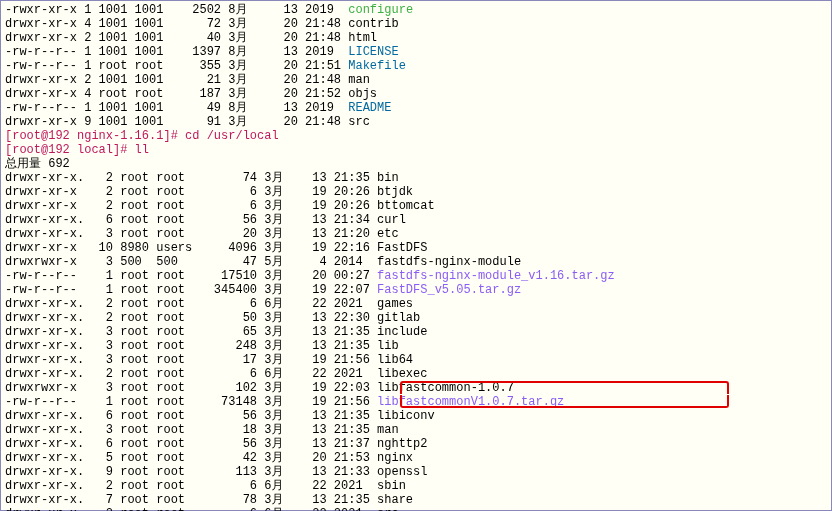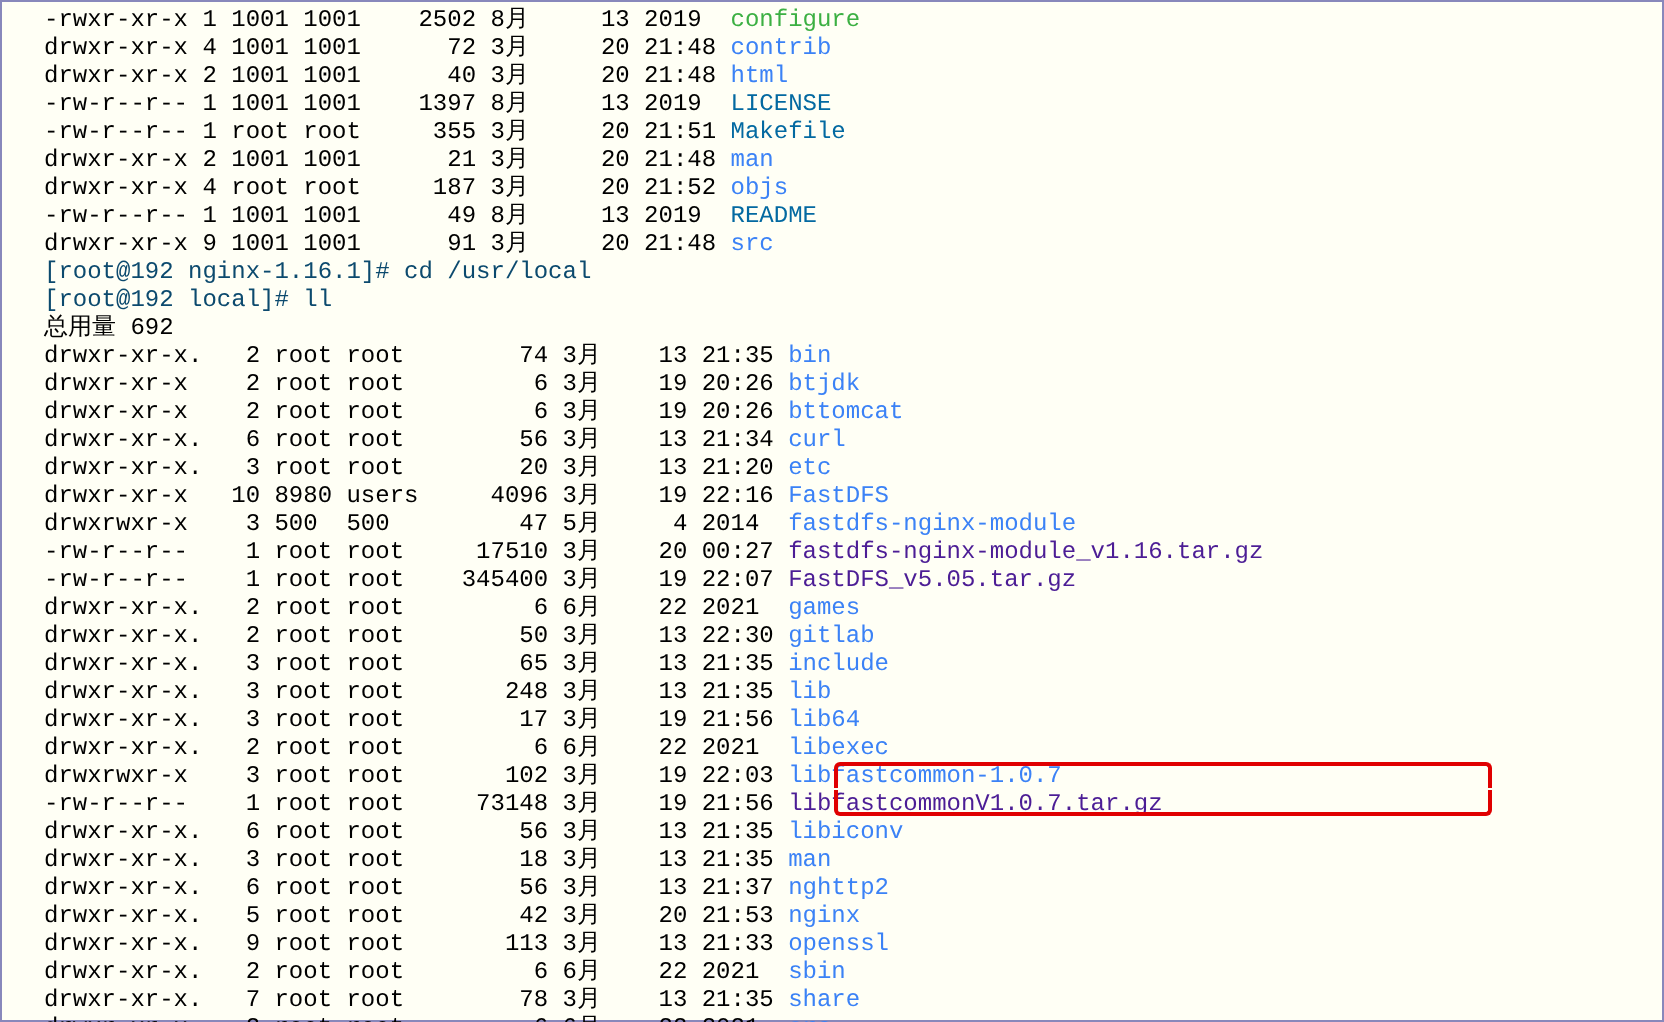--- a/index.html
+++ b/index.html
@@ -1,22 +1,22 @@
 <!DOCTYPE html>
 <html><head>
 <meta charset="utf-8">
 <style>
   html,body{margin:0;padding:0;background:#fffff5;font-family:"Courier New",monospace;font-size:12px;line-height:14px;color:#000;width:832px;height:511px;overflow:hidden}
-  .term{padding:2px 21px;white-space:pre;border:1px solid #88b;box-sizing:border-box;width:832px;height:511px}
+  .term{padding:2px 4px;white-space:pre;border:1px solid #88b;box-sizing:border-box;width:832px;height:511px}
   .row{display:block}
   .fname{color:#0369a1}
-  .dir{color:#3b82f6}
+  .dir{color:#000000}
   .exec{color:#3cb043}
-  .arch{color:#4c1d95}
-  .prompt{color:#0c4a6e}
+  .arch{color:#8b5cf6}
+  .prompt{color:#be185d}
   .hl{position:relative}
   .box{position:absolute;border:2px solid #e00000;border-radius:3px}
   .box1{top:0;left:395px;width:325px;height:11px;border-bottom:none;border-bottom-left-radius:0;border-bottom-right-radius:0}
   .box2{top:0;left:395px;width:325px;height:11px;border-top:none;border-top-left-radius:0;border-top-right-radius:0}
 </style>
 </head>
 <body>
 
 <div class="term" id="term"><div class="row"><span>-rwxr-xr-x 1 1001 1001    2502 8月     13 2019  </span><span class="exec">configure</span></div><div class="row"><span>drwxr-xr-x 4 1001 1001      72 3月     20 21:48 </span><span class="dir">contrib</span></div><div class="row"><span>drwxr-xr-x 2 1001 1001      40 3月     20 21:48 </span><span class="dir">html</span></div><div class="row"><span>-rw-r--r-- 1 1001 1001    1397 8月     13 2019  </span><span class="fname">LICENSE</span></div><div class="row"><span>-rw-r--r-- 1 root root     355 3月     20 21:51 </span><span class="fname">Makefile</span></div><div class="row"><span>drwxr-xr-x 2 1001 1001      21 3月     20 21:48 </span><span class="dir">man</span></div><div class="row"><span>drwxr-xr-x 4 root root     187 3月     20 21:52 </span><span class="dir">objs</span></div><div class="row"><span>-rw-r--r-- 1 1001 1001      49 8月     13 2019  </span><span class="fname">README</span></div><div class="row"><span>drwxr-xr-x 9 1001 1001      91 3月     20 21:48 </span><span class="dir">src</span></div><div class="row prompt">[root@192 nginx-1.16.1]# cd /usr/local</div><div class="row prompt">[root@192 local]# ll</div><div class="row">总用量 692</div><div class="row"><span>drwxr-xr-x.   2 root root        74 3月    13 21:35 </span><span class="dir">bin</span></div><div class="row"><span>drwxr-xr-x    2 root root         6 3月    19 20:26 </span><span class="dir">btjdk</span></div><div class="row"><span>drwxr-xr-x    2 root root         6 3月    19 20:26 </span><span class="dir">bttomcat</span></div><div class="row"><span>drwxr-xr-x.   6 root root        56 3月    13 21:34 </span><span class="dir">curl</span></div><div class="row"><span>drwxr-xr-x.   3 root root        20 3月    13 21:20 </span><span class="dir">etc</span></div><div class="row"><span>drwxr-xr-x   10 8980 users     4096 3月    19 22:16 </span><span class="dir">FastDFS</span></div><div class="row"><span>drwxrwxr-x    3 500  500         47 5月     4 2014  </span><span class="dir">fastdfs-nginx-module</span></div><div class="row"><span>-rw-r--r--    1 root root     17510 3月    20 00:27 </span><span class="arch">fastdfs-nginx-module_v1.16.tar.gz</span></div><div class="row"><span>-rw-r--r--    1 root root    345400 3月    19 22:07 </span><span class="arch">FastDFS_v5.05.tar.gz</span></div><div class="row"><span>drwxr-xr-x.   2 root root         6 6月    22 2021  </span><span class="dir">games</span></div><div class="row"><span>drwxr-xr-x.   2 root root        50 3月    13 22:30 </span><span class="dir">gitlab</span></div><div class="row"><span>drwxr-xr-x.   3 root root        65 3月    13 21:35 </span><span class="dir">include</span></div><div class="row"><span>drwxr-xr-x.   3 root root       248 3月    13 21:35 </span><span class="dir">lib</span></div><div class="row"><span>drwxr-xr-x.   3 root root        17 3月    19 21:56 </span><span class="dir">lib64</span></div><div class="row"><span>drwxr-xr-x.   2 root root         6 6月    22 2021  </span><span class="dir">libexec</span></div><div class="row hl"><div class="box box1"></div><span>drwxrwxr-x    3 root root       102 3月    19 22:03 </span><span class="dir">libfastcommon-1.0.7</span></div><div class="row hl"><div class="box box2"></div><span>-rw-r--r--    1 root root     73148 3月    19 21:56 </span><span class="arch">libfastcommonV1.0.7.tar.gz</span></div><div class="row"><span>drwxr-xr-x.   6 root root        56 3月    13 21:35 </span><span class="dir">libiconv</span></div><div class="row"><span>drwxr-xr-x.   3 root root        18 3月    13 21:35 </span><span class="dir">man</span></div><div class="row"><span>drwxr-xr-x.   6 root root        56 3月    13 21:37 </span><span class="dir">nghttp2</span></div><div class="row"><span>drwxr-xr-x.   5 root root        42 3月    20 21:53 </span><span class="dir">nginx</span></div><div class="row"><span>drwxr-xr-x.   9 root root       113 3月    13 21:33 </span><span class="dir">openssl</span></div><div class="row"><span>drwxr-xr-x.   2 root root         6 6月    22 2021  </span><span class="dir">sbin</span></div><div class="row"><span>drwxr-xr-x.   7 root root        78 3月    13 21:35 </span><span class="dir">share</span></div><div class="row"><span>drwxr-xr-x.   2 root root         6 6月    22 2021  </span><span class="dir">src</span></div></div>
 

